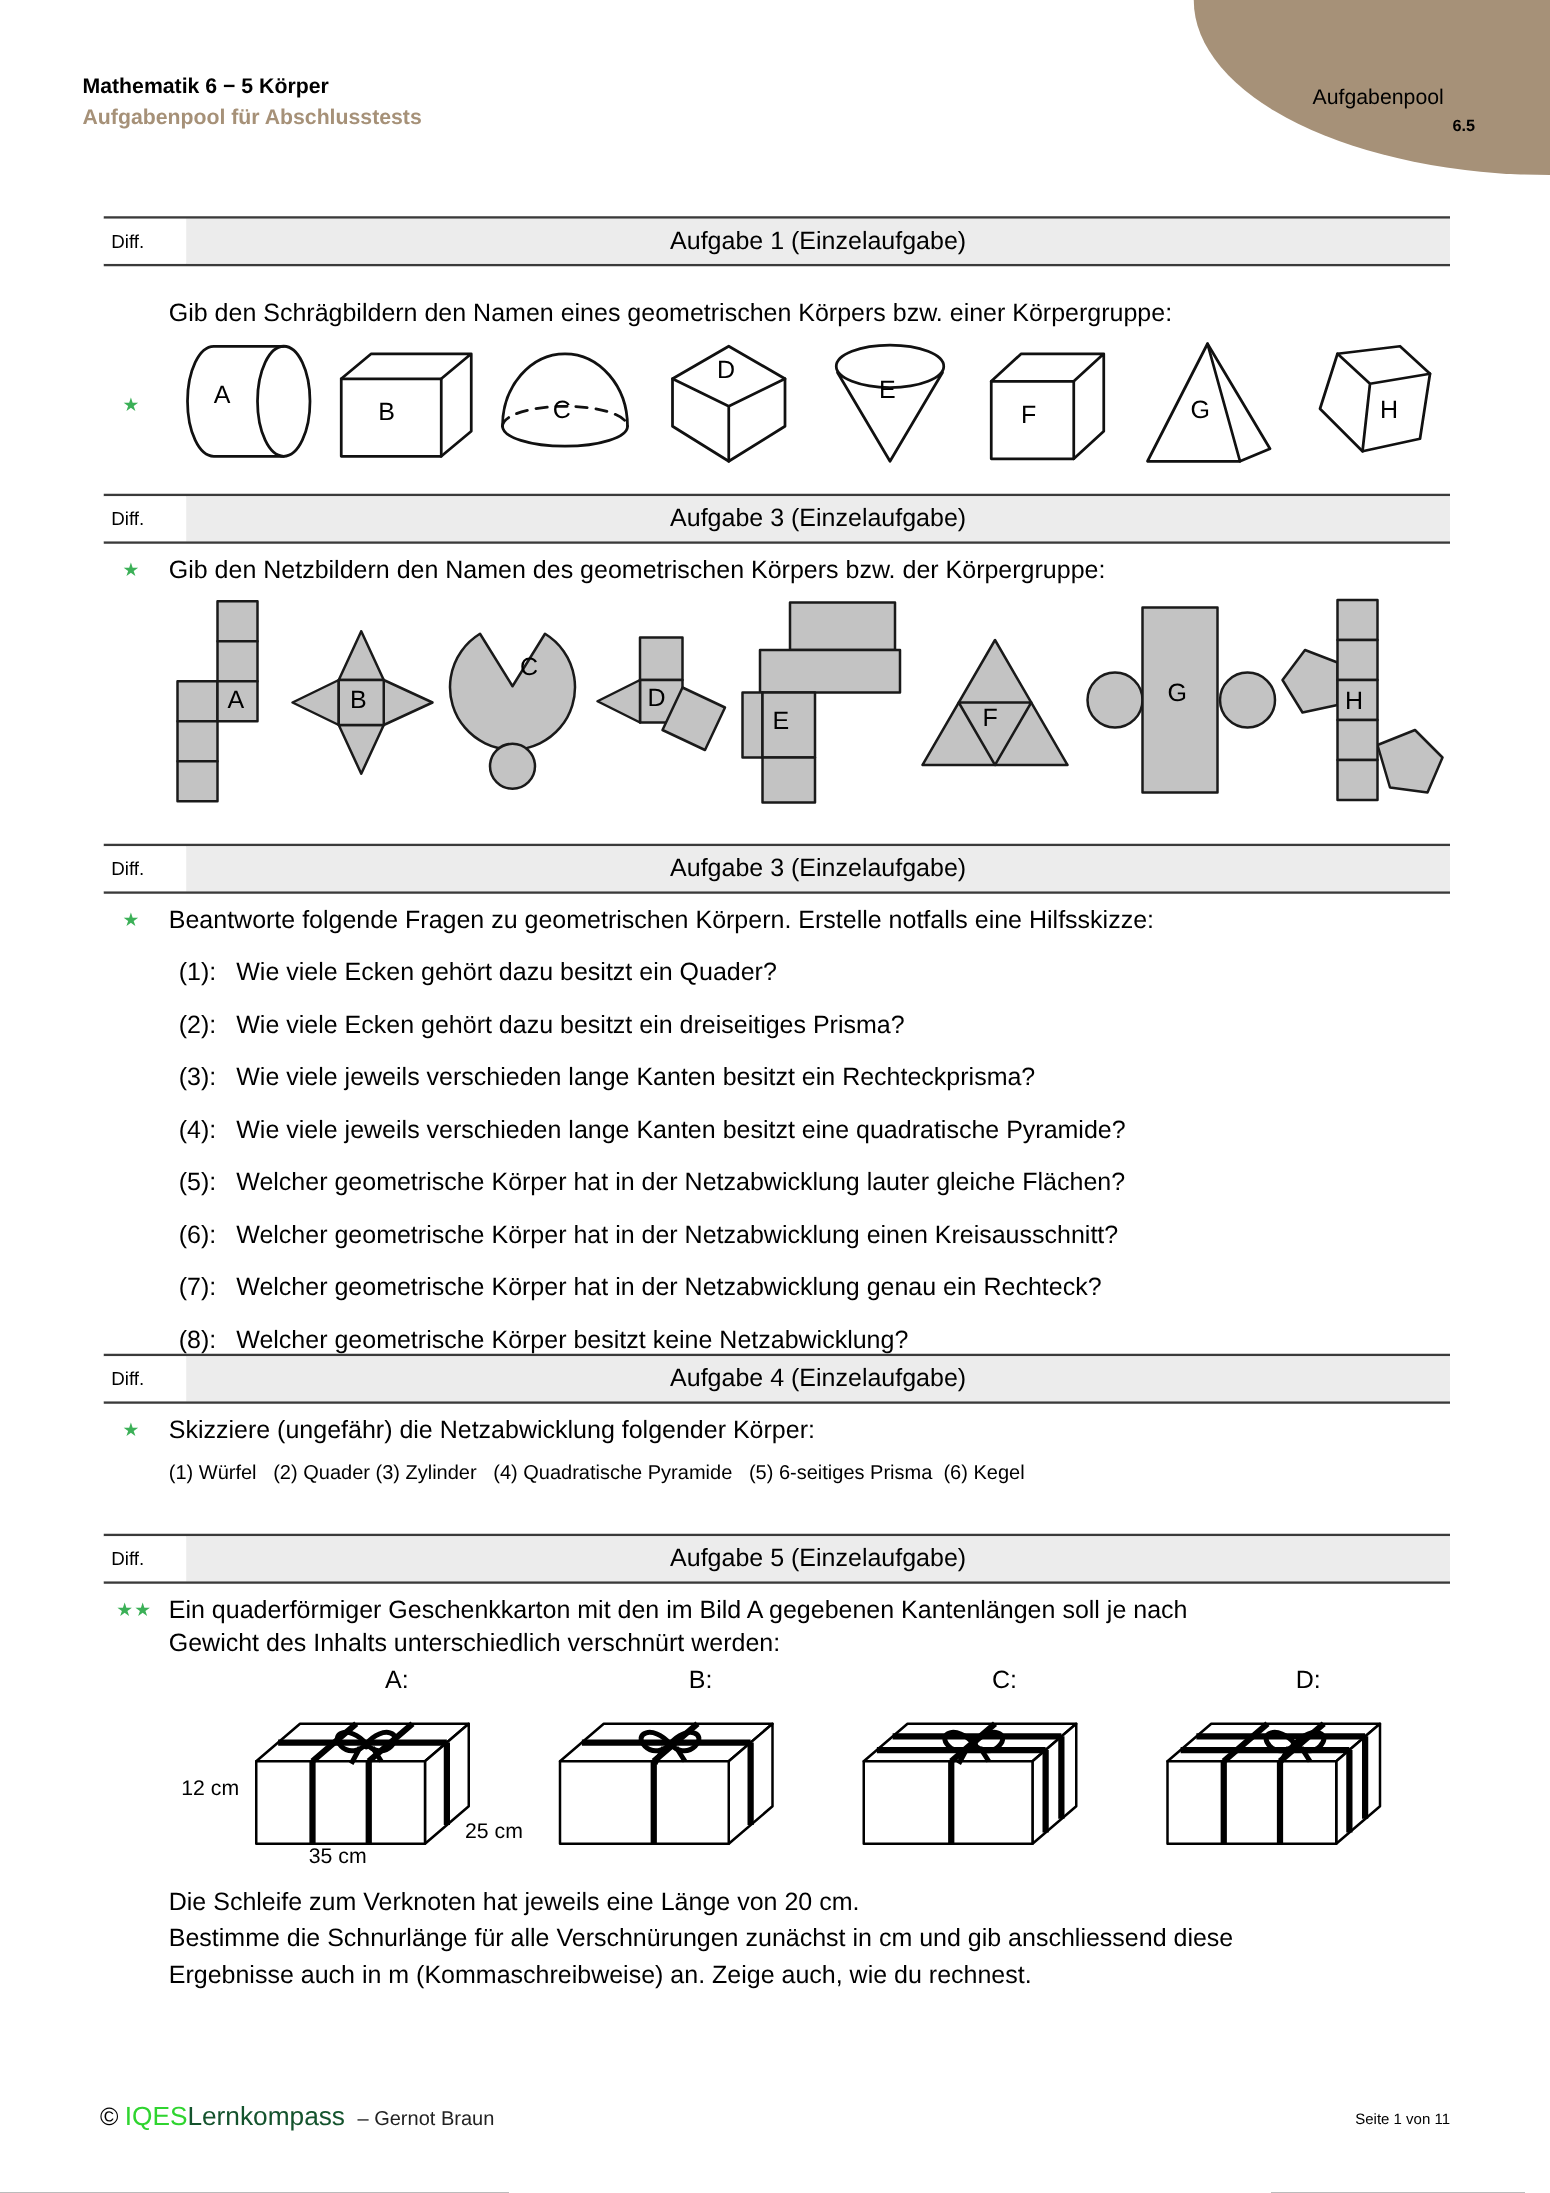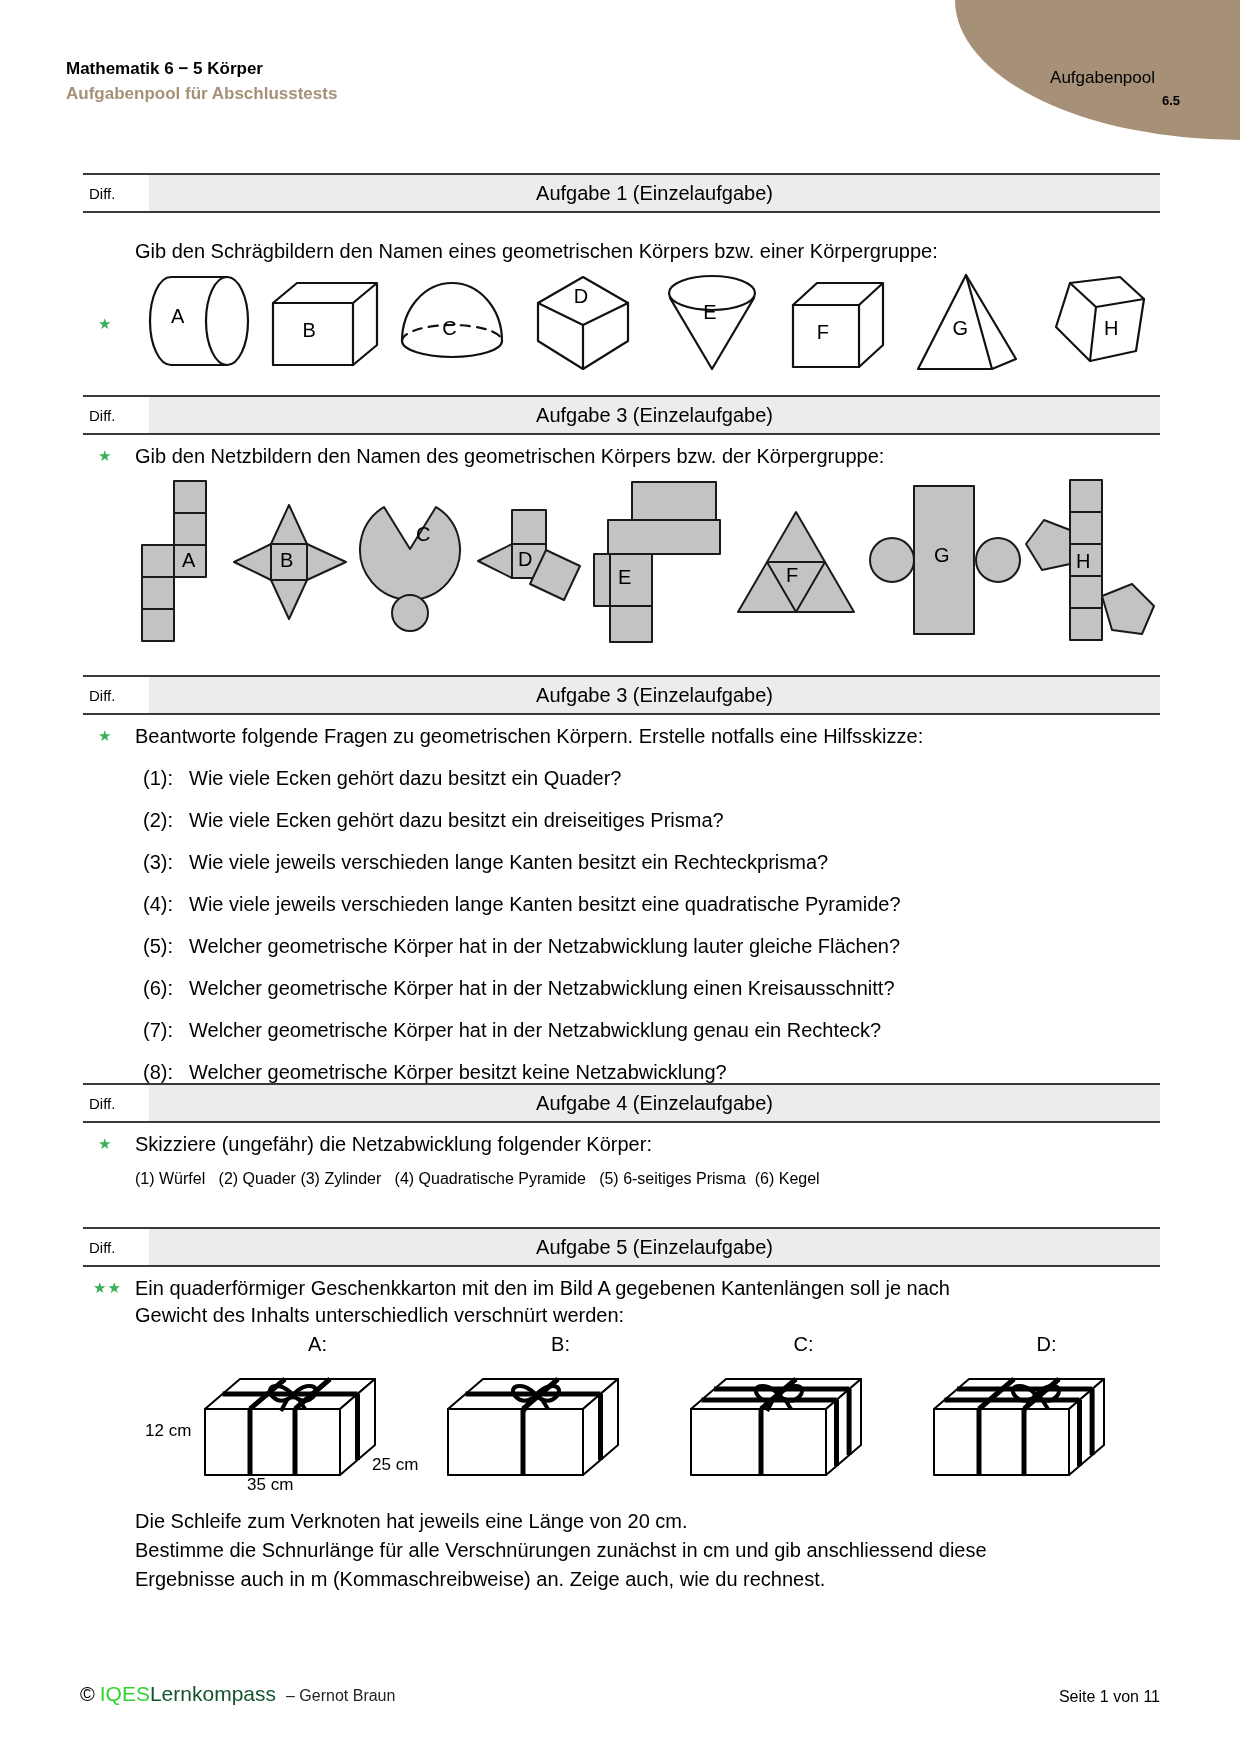--- a/index.html
+++ b/index.html
@@ -39,21 +39,21 @@
   .box-fig{position:relative;width:225px;flex:none;}
   .box-label{text-align:center;font-size:20px;height:24px;padding-left:40px;}
   .dim{position:absolute;font-size:17px;white-space:nowrap;}
   .notes{margin-left:52px;margin-top:14px;font-size:20px;line-height:29px;}
   
   .footer-left{position:absolute;left:80px;top:1682px;display:flex;align-items:baseline;}
   .fcopy{font-size:20px;margin-right:5px;}
   .fgreen{font-size:21px;color:#2fd42f;}
   .fdark{font-size:21px;color:#14532d;}
   .fauthor{font-size:16px;margin-left:10px;color:#222;}
-  .page-info{position:absolute;right:80px;top:1688px;font-size:16px;}
+  .page-info{position:absolute;right:80px;top:1688px;font-size:12px;}
   .sline{stroke:#111;stroke-width:2.2;fill:none;stroke-linejoin:round;stroke-linecap:round;}
   .nshape{fill:#c3c3c3;stroke:#1a1a1a;stroke-width:2;stroke-linejoin:round;}
   .bline{stroke:#000;stroke-width:2;fill:#fff;stroke-linejoin:round;}
   .ribbon{stroke:#000;stroke-width:5;fill:none;}
   .bow{stroke:#000;stroke-width:4;fill:none;}
 </style>
 </head>
 <body>
 
 <div class="page">

